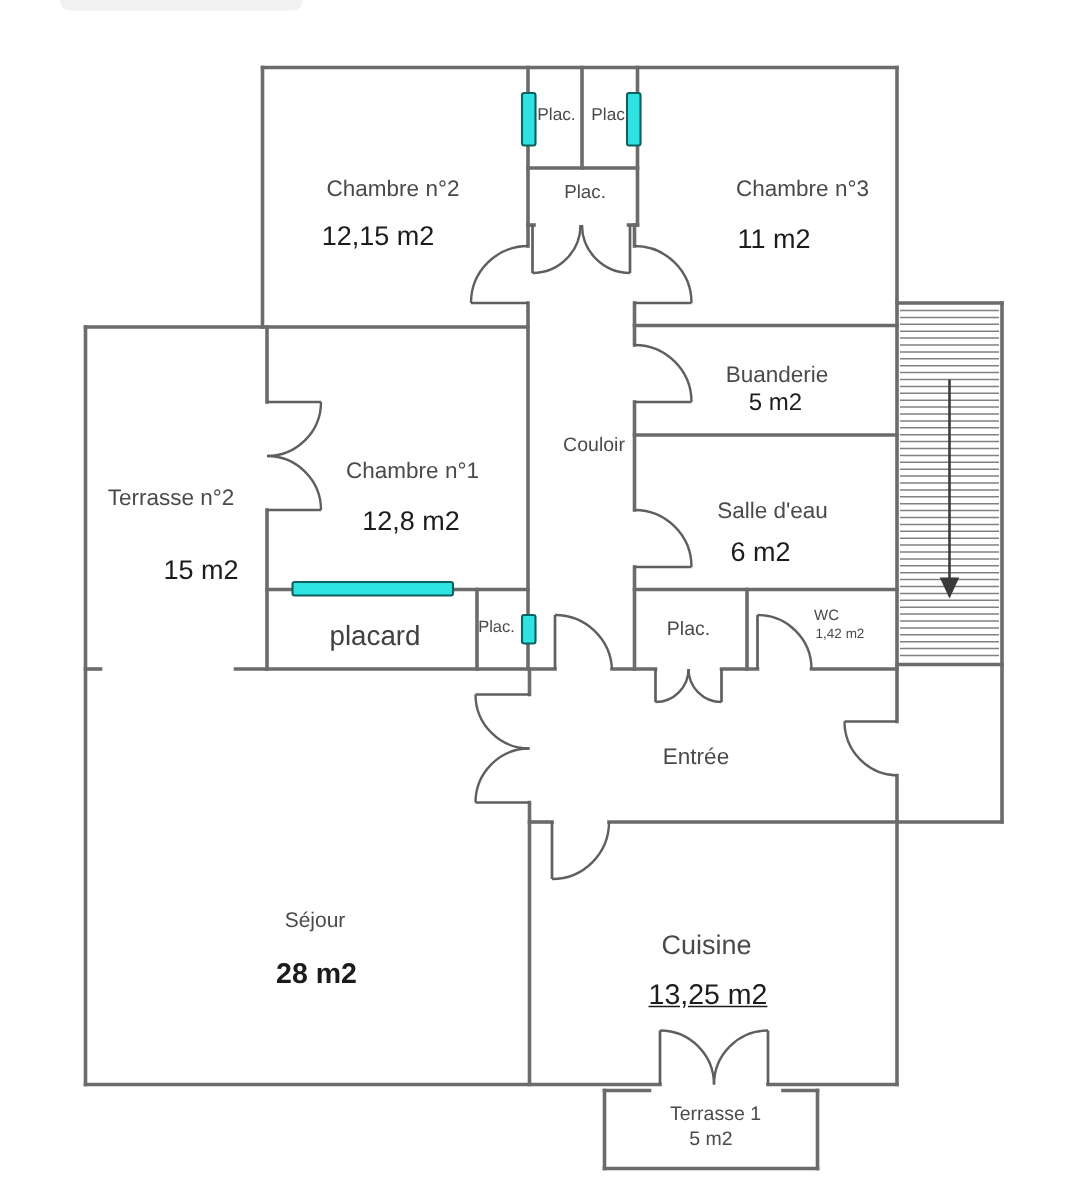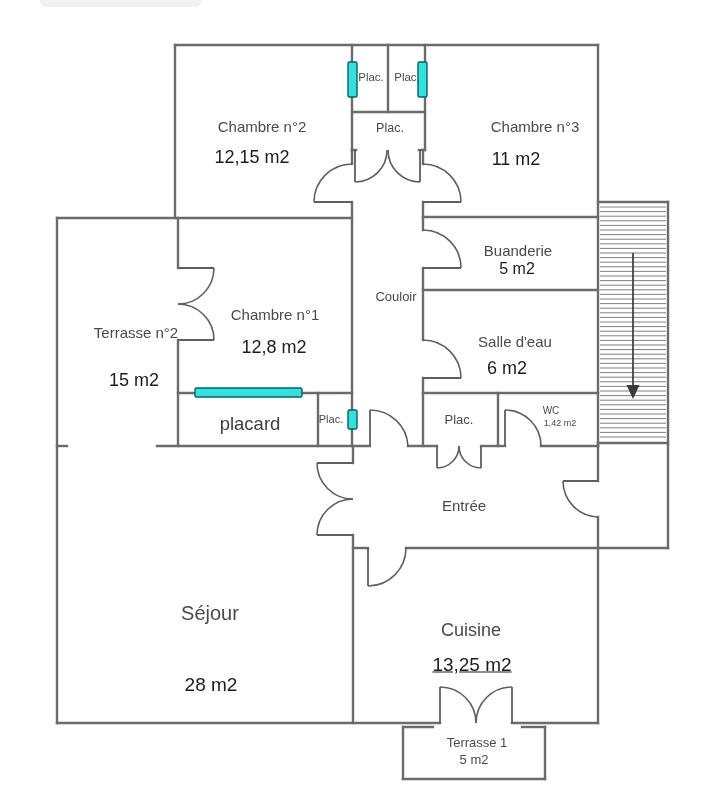--- a/index.html
+++ b/index.html
@@ -17,32 +17,32 @@
   .l-plac-mid{left:390px;top:128px;font-size:12.5px;}
   .l-ch2-name{left:262px;top:126px;font-size:15px;}
   .l-ch2-area{left:252px;top:157px;font-size:18px;}
   .l-ch3-name{left:519px;top:126px;font-size:15px;margin-left:16px;}
   .l-ch3-area{left:516px;top:159px;font-size:18px;}
   .l-buan-name{left:518px;top:250px;font-size:15px;}
   .l-buan-area{left:517px;top:269px;font-size:16px;}
   .l-couloir{left:396px;top:296px;font-size:13px;}
   .l-salle-name{left:515px;top:341px;font-size:15px;}
   .l-salle-area{left:507px;top:368px;font-size:18px;}
-  .l-ter2-name{left:114px;top:332px;font-size:15px;margin-left:22px;}
+  .l-ter2-name{left:114px;top:332px;font-size:15px;}
   .l-ter2-area{left:114px;top:380px;font-size:18px;margin-left:20px;}
   .l-ch1-name{left:275px;top:314px;font-size:15px;}
   .l-ch1-area{left:274px;top:347px;font-size:18px;}
   .l-placard{left:250px;top:424px;font-size:18.5px;color:#404040;}
   .l-plac-small{left:331px;top:419px;font-size:11px;}
   .l-plac-entree{left:459px;top:419px;font-size:13px;}
   .l-wc-name{left:551px;top:411px;font-size:10px;}
   .l-wc-area{left:560px;top:423px;font-size:9px;}
   .l-entree{left:464px;top:505px;font-size:15px;}
-  .l-sejour-name{left:210px;top:613px;font-size:20px;}
-  .l-sejour-area{left:211px;top:684px;font-size:19px;}
+  .l-sejour-name{left:210px;top:613px;font-size:14px;}
+  .l-sejour-area{left:211px;top:650px;font-size:19px;font-weight:bold;}
   .l-cuisine-name{left:471px;top:630px;font-size:18px;}
   .l-cuisine-area{left:472px;top:664px;font-size:19px;text-decoration:underline;}
   .l-ter1-name{left:477px;top:742px;font-size:13px;}
   .l-ter1-area{left:474px;top:759px;font-size:13px;}
 </style>
 </head>
 <body>
 
 <div id="canvas">
   <div class="top-pill"></div>

